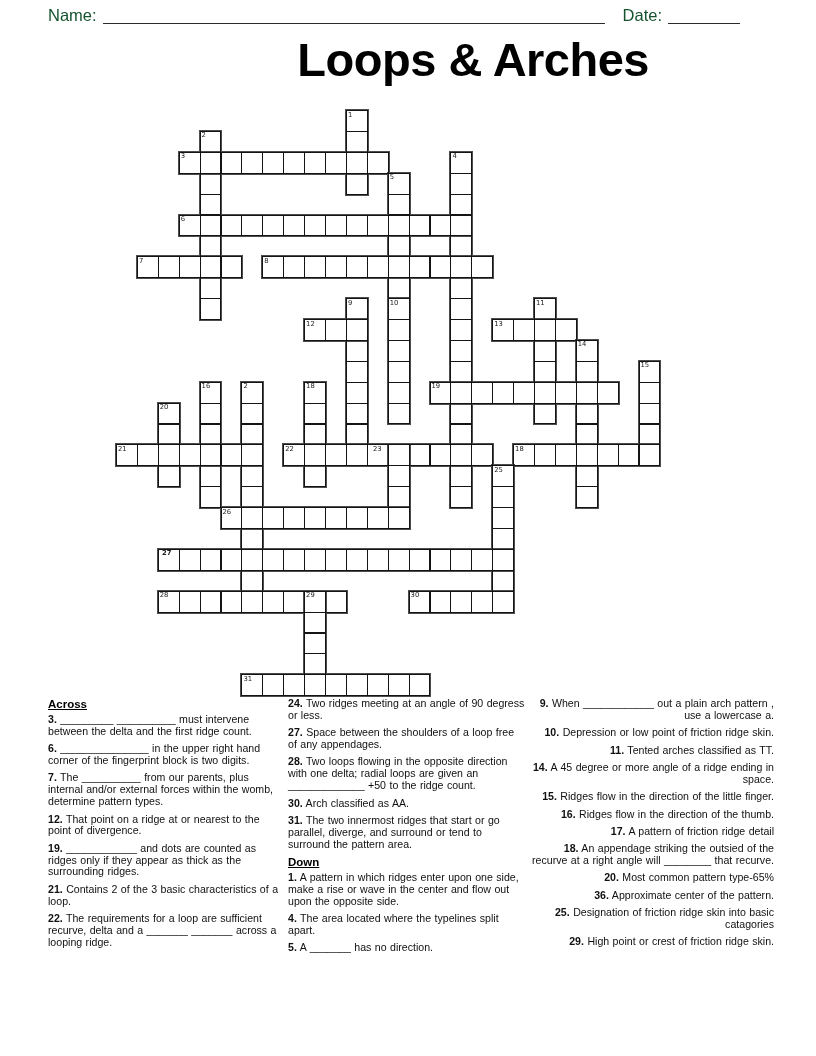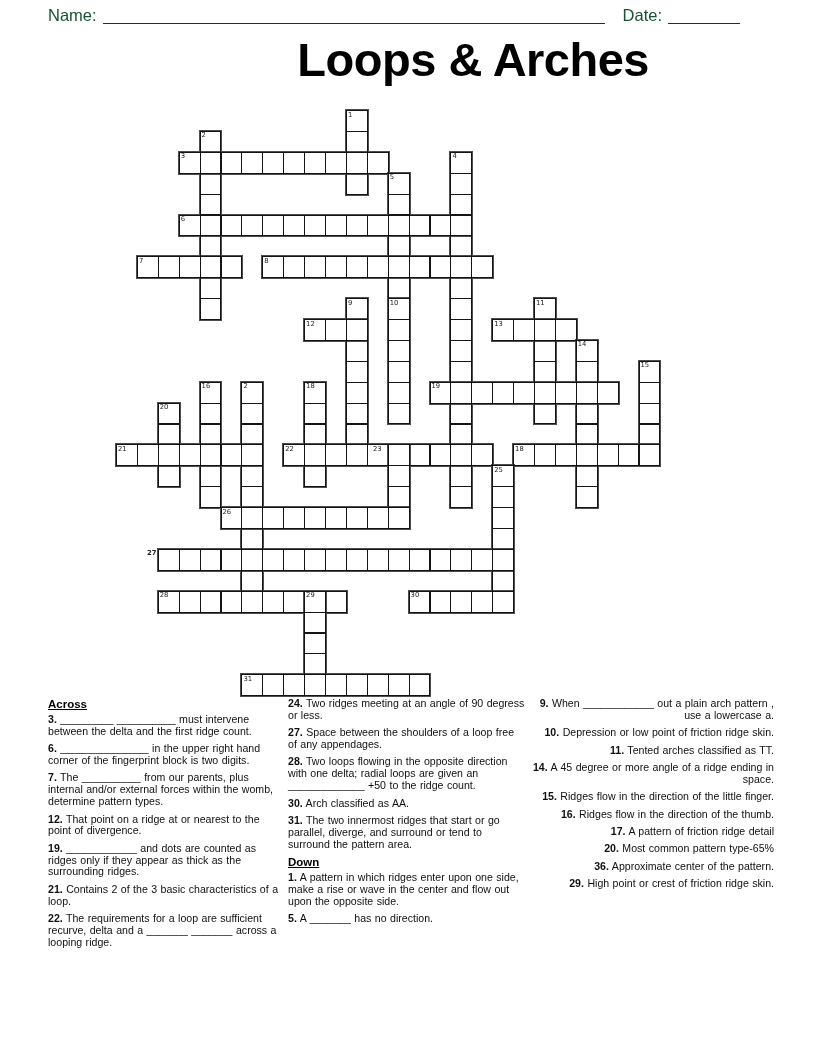--- a/index.html
+++ b/index.html
@@ -365,21 +365,21 @@
     <div class="cell-number" style="left: 243.4px; top: 383.2px;">2</div>
     <div class="cell-number" style="left: 306.1px; top: 383.2px;">18</div>
     <div class="cell-number" style="left: 431.5px; top: 383.2px;">19</div>
     <div class="cell-number" style="left: 159.8px; top: 404.1px;">20</div>
     <div class="cell-number" style="left: 118px; top: 445.9px;">21</div>
     <div class="cell-number" style="left: 285.2px; top: 445.9px;">22</div>
     <div class="cell-number" style="left: 373px; top: 445.9px;">23</div>
     <div class="cell-number" style="left: 515.1px; top: 445.9px;">18</div>
     <div class="cell-number" style="left: 494.2px; top: 466.8px;">25</div>
     <div class="cell-number" style="left: 222.5px; top: 508.6px;">26</div>
-    <div class="cell-number" style="left: 147px; top: 550.4px; font-weight: bold;">27</div>
+    <div class="cell-number" style="left: 162px; top: 550.4px; font-weight: bold;">27</div>
     <div class="cell-number" style="left: 159.8px; top: 592.2px;">28</div>
     <div class="cell-number" style="left: 306.1px; top: 592.2px;">29</div>
     <div class="cell-number" style="left: 410.6px; top: 592.2px;">30</div>
     <div class="cell-number" style="left: 243.4px; top: 675.8px;">31</div>
   </div>
 
 <div class="clue-col" id="clue-col-1">
     <div class="clue-header">Across</div>
     <p class="clue"><b>3.</b> _________ __________ must intervene between the delta and the first ridge count.</p>
     <p class="clue"><b>6.</b> _______________ in the upper right hand corner of the fingerprint block is two digits.</p>
@@ -391,27 +391,30 @@
   </div>
 
 <div class="clue-col" id="clue-col-2">
     <p class="clue"><b>24.</b> Two ridges meeting at an angle of 90 degress or less.</p>
     <p class="clue"><b>27.</b> Space between the shoulders of a loop free of any appendages.</p>
     <p class="clue"><b>28.</b> Two loops flowing in the opposite direction with one delta; radial loops are given an _____________ +50 to the ridge count.</p>
     <p class="clue"><b>30.</b> Arch classified as AA.</p>
     <p class="clue"><b>31.</b> The two innermost ridges that start or go parallel, diverge, and surround or tend to surround the pattern area.</p>
     <div class="clue-header">Down</div>
     <p class="clue"><b>1.</b> A pattern in which ridges enter upon one side, make a rise or wave in the center and flow out upon the opposite side.</p>
+    <p class="clue"><b>4.</b> The area located where the typelines split apart.</p>
     <p class="clue"><b>5.</b> A _______ has no direction.</p>
   </div>
 
 <div class="clue-col" id="clue-col-3">
     <p class="clue"><b>9.</b> When ____________ out a plain arch pattern , use a lowercase a.</p>
     <p class="clue"><b>10.</b> Depression or low point of friction ridge skin.</p>
     <p class="clue"><b>11.</b> Tented arches classified as TT.</p>
     <p class="clue"><b>14.</b> A 45 degree or more angle of a ridge ending in space.</p>
     <p class="clue"><b>15.</b> Ridges flow in the direction of the little finger.</p>
     <p class="clue"><b>16.</b> Ridges flow in the direction of the thumb.</p>
     <p class="clue"><b>17.</b> A pattern of friction ridge detail</p>
+    <p class="clue"><b>18.</b> An appendage striking the outsied of the recurve at a right angle will ________ that recurve.</p>
     <p class="clue"><b>20.</b> Most common pattern type-65%</p>
     <p class="clue"><b>36.</b> Approximate center of the pattern.</p>
+    <p class="clue"><b>25.</b> Designation of friction ridge skin into basic catagories</p>
     <p class="clue"><b>29.</b> High point or crest of friction ridge skin.</p>
   </div>
 
 </body></html>

